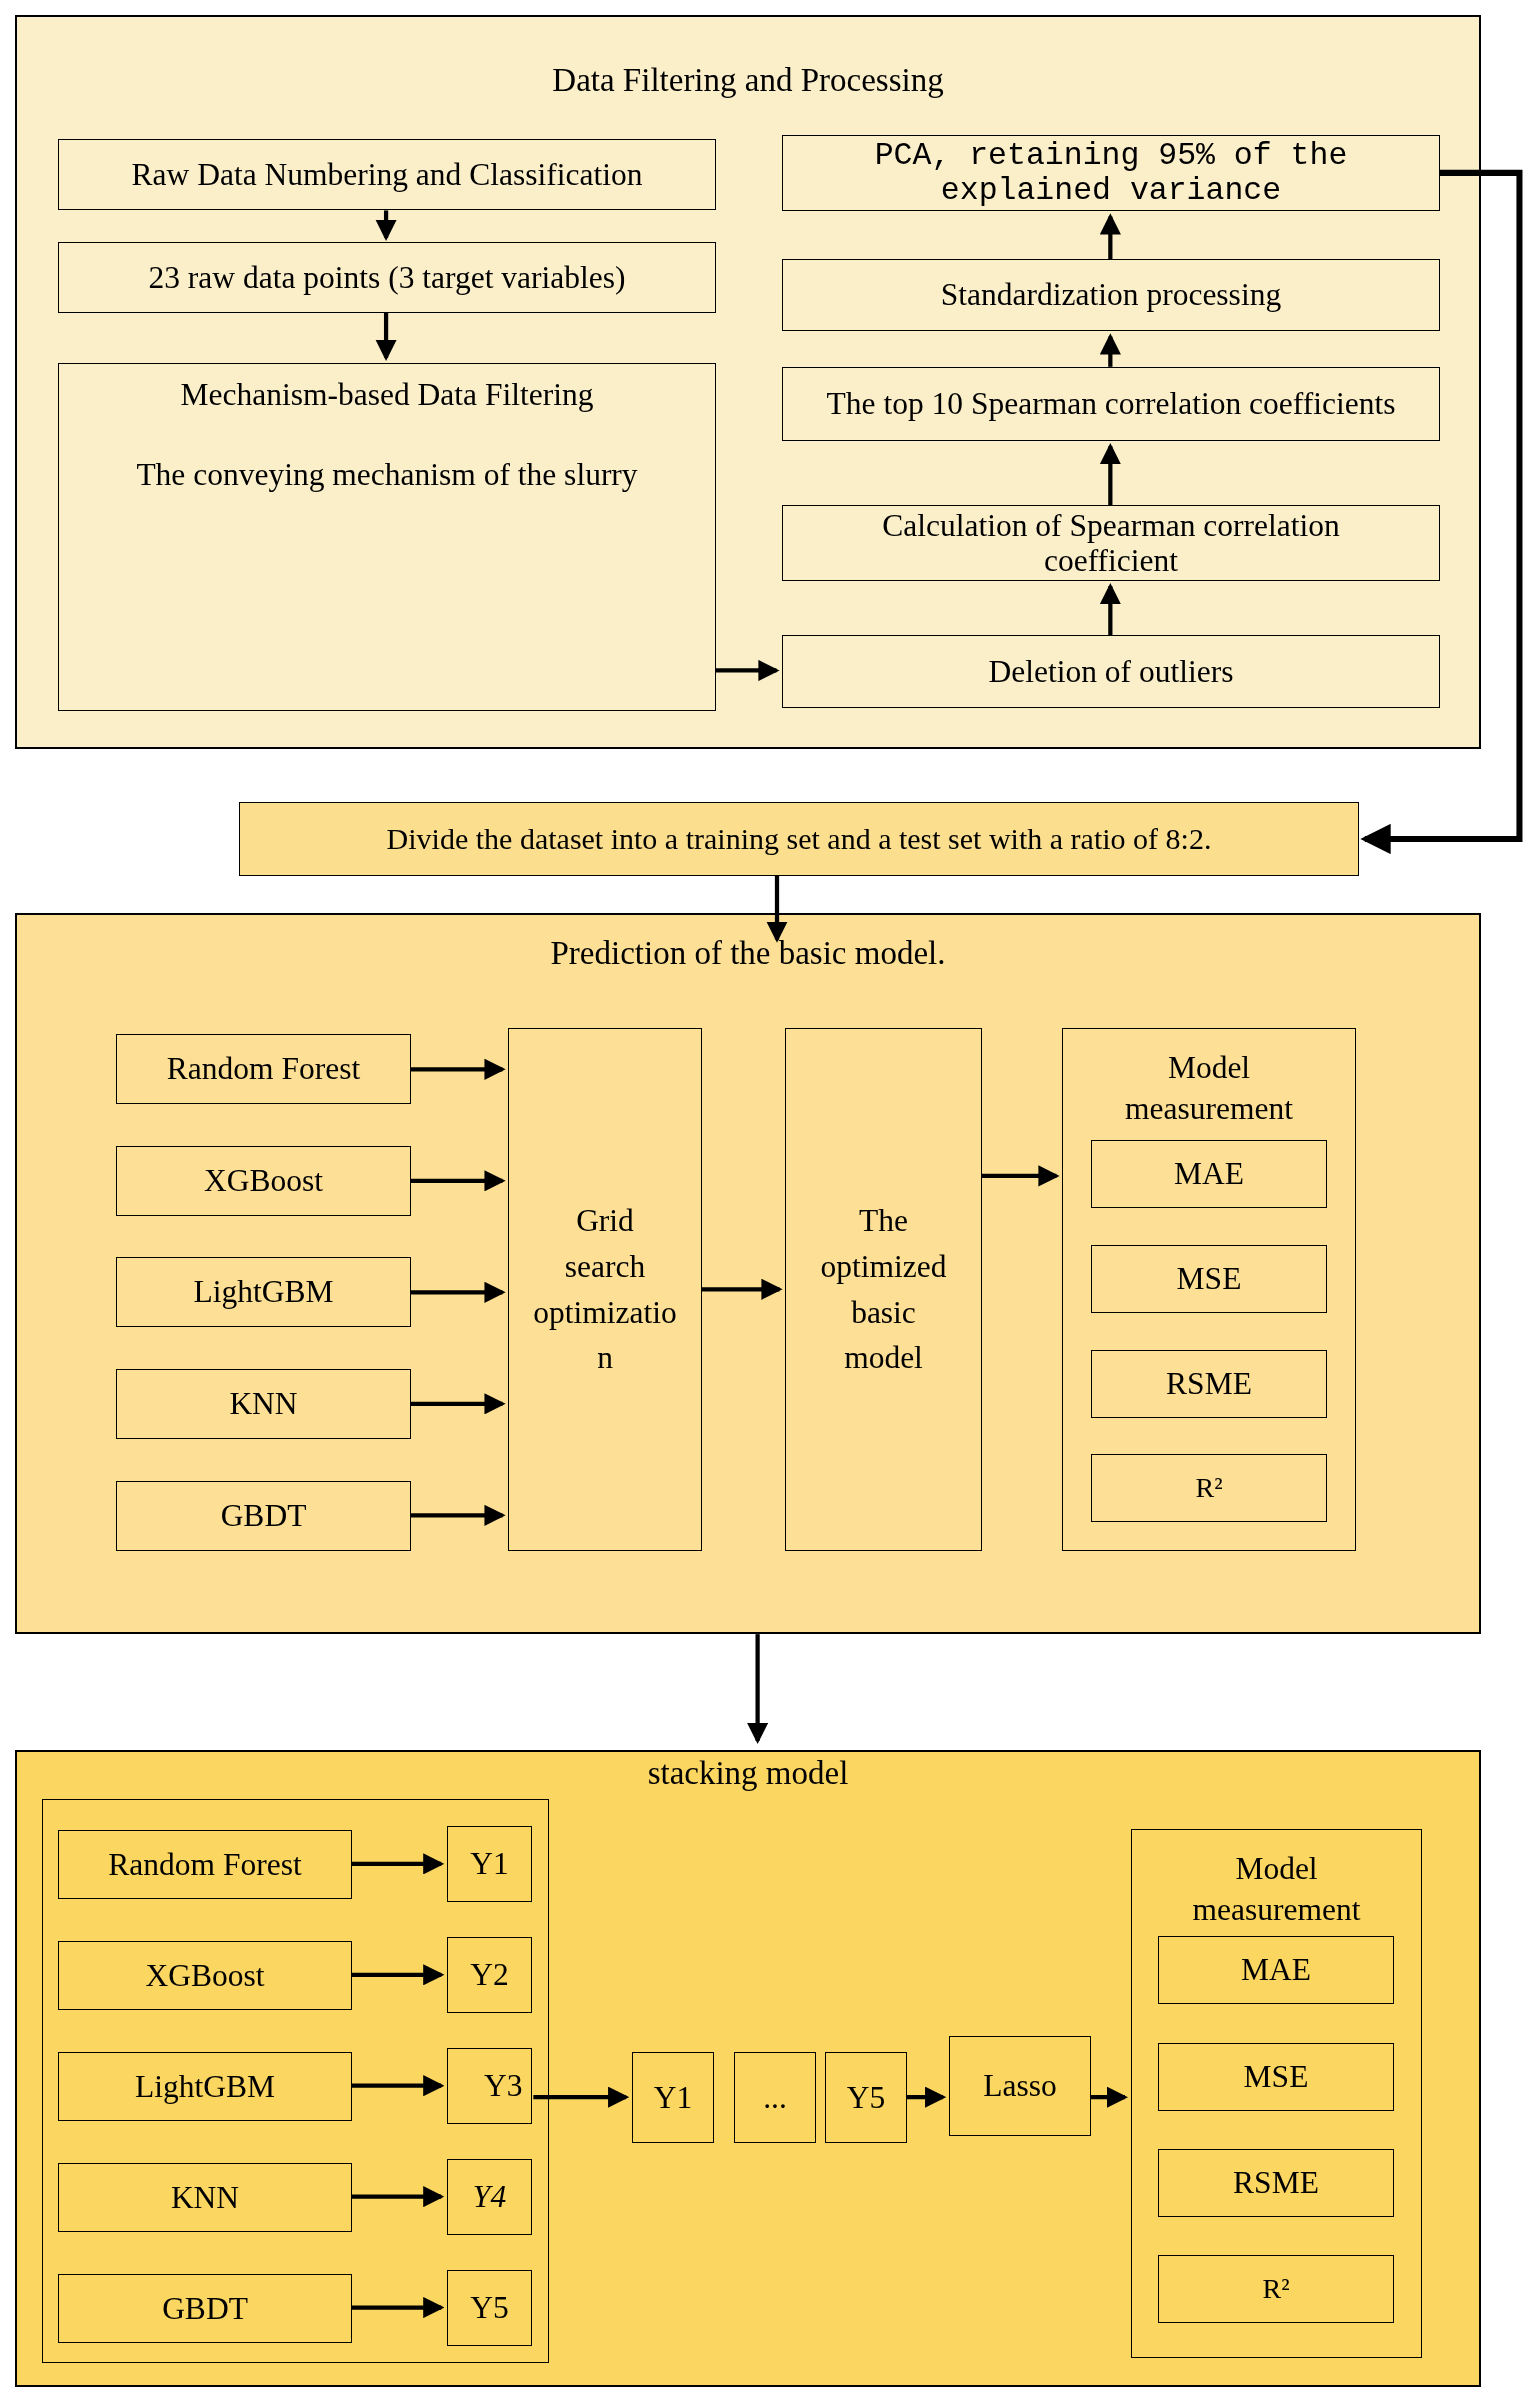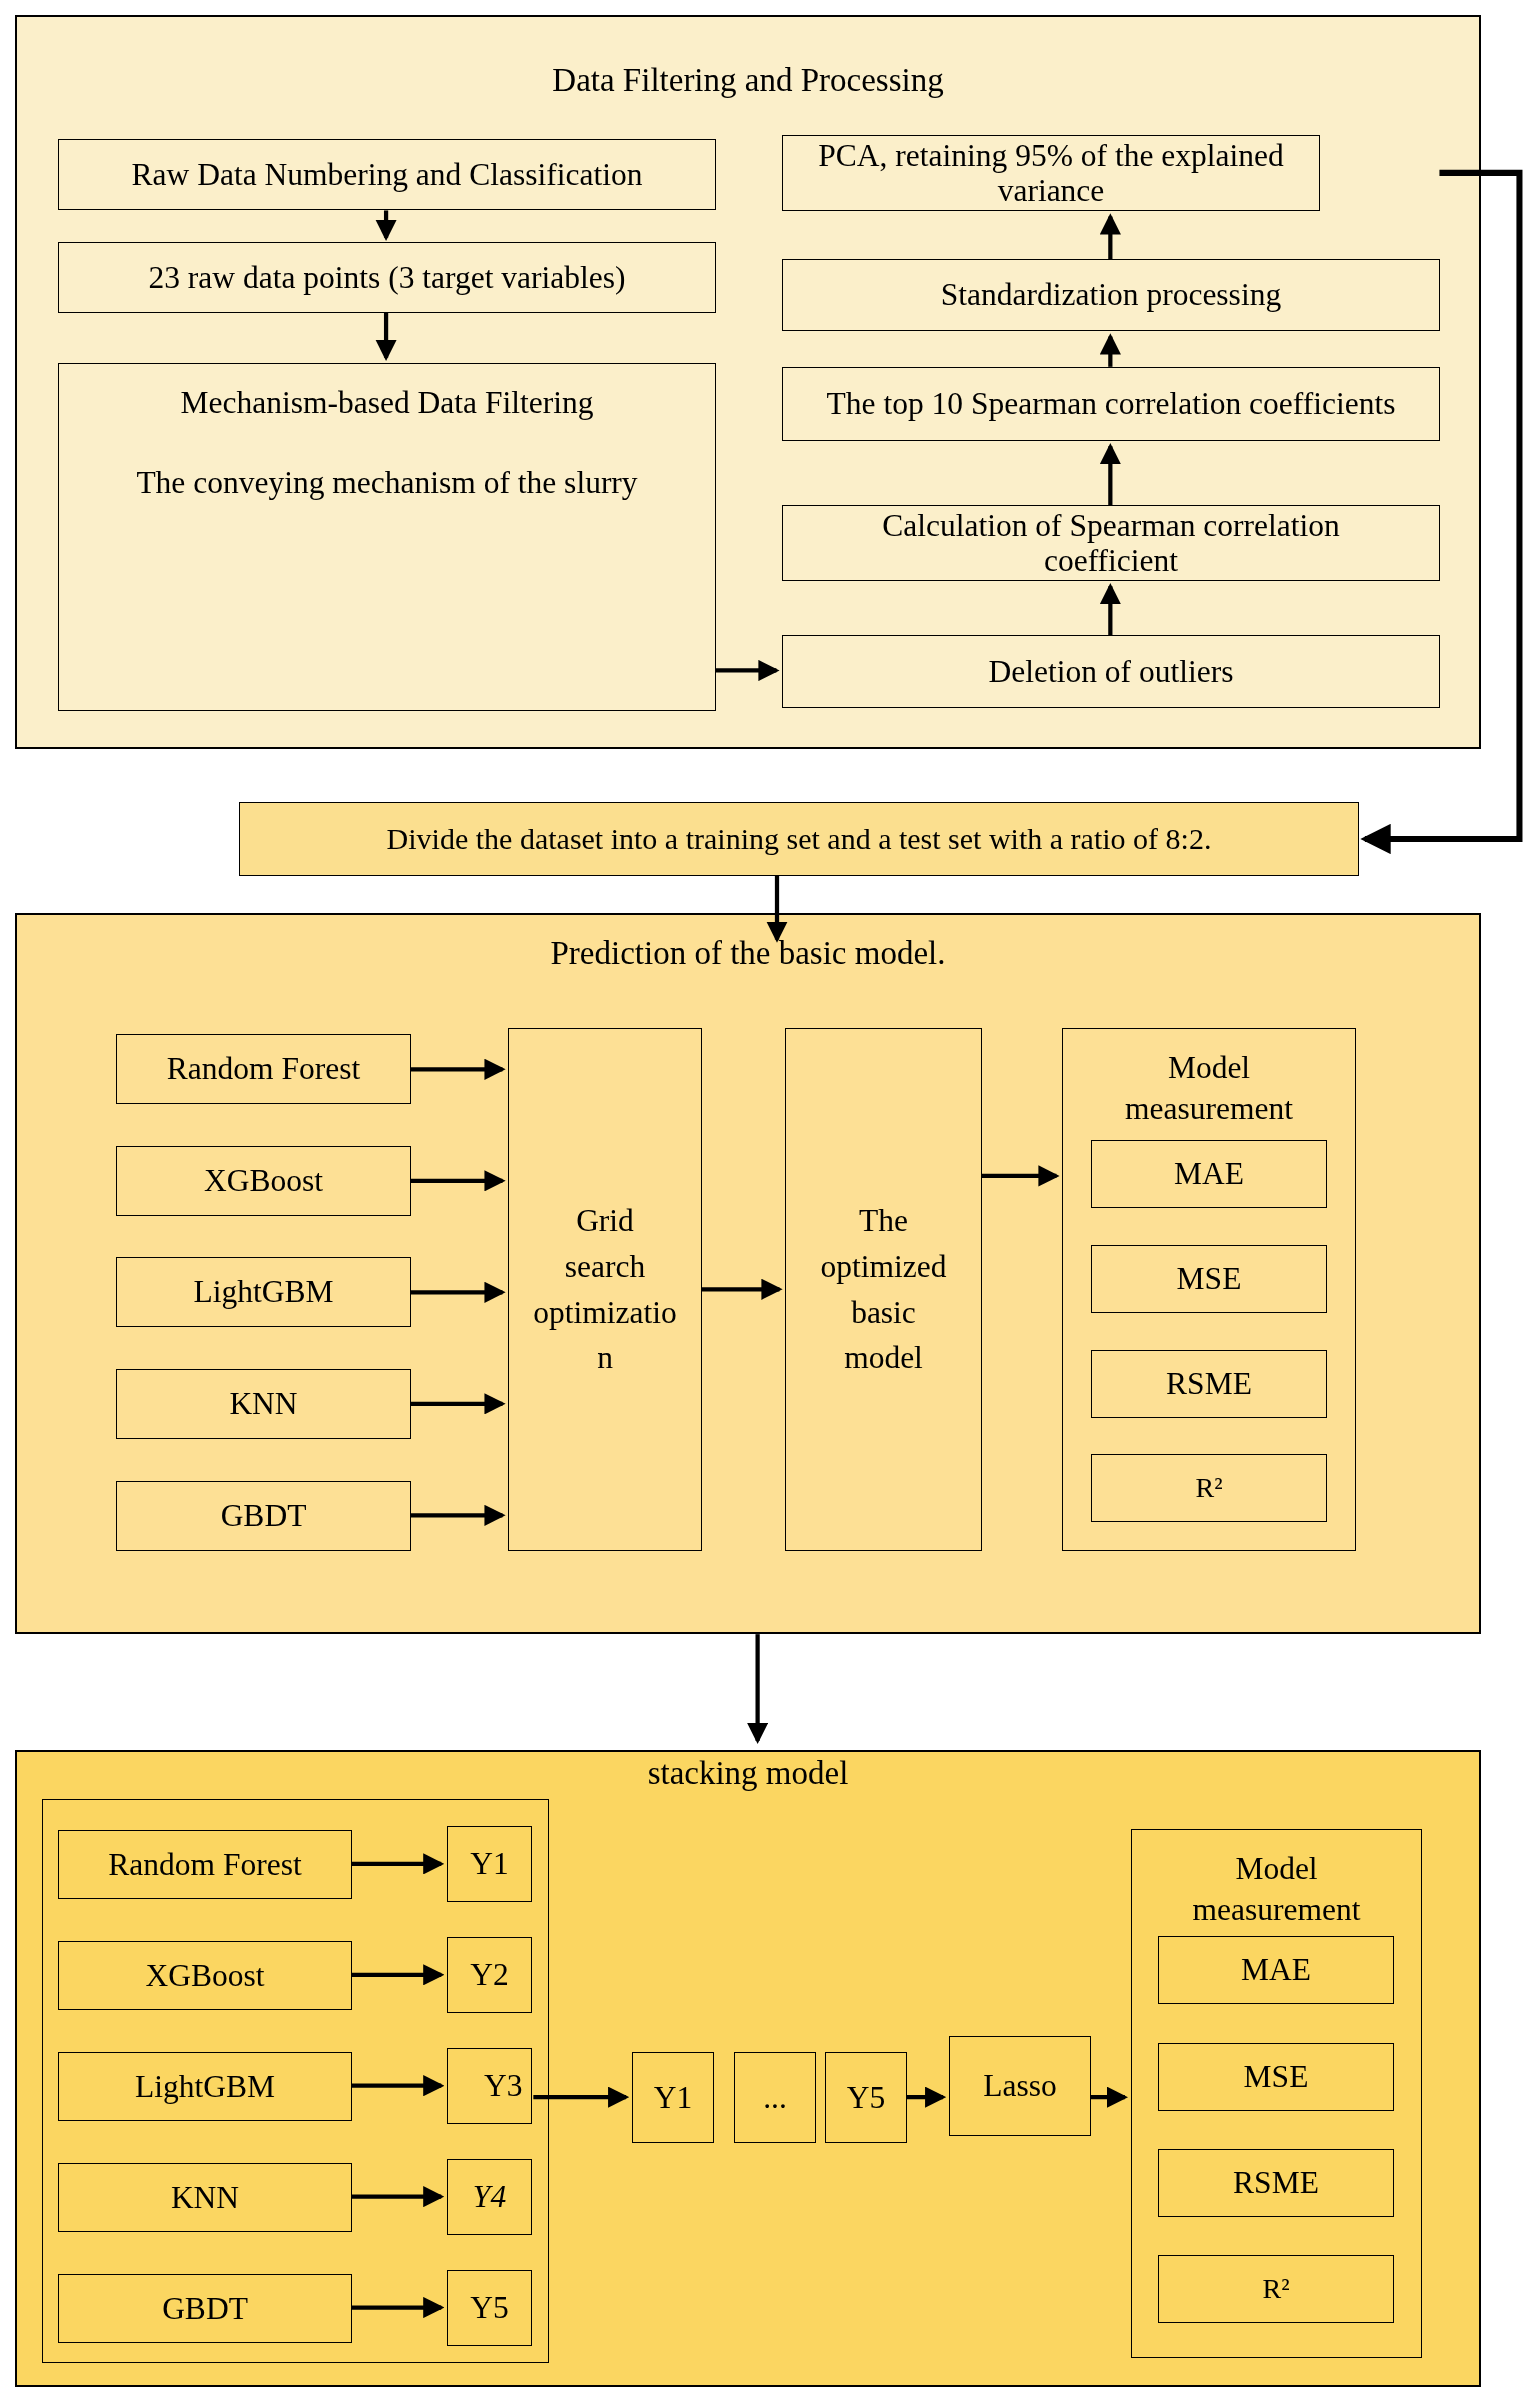--- a/index.html
+++ b/index.html
@@ -15,21 +15,21 @@
   .t3{left:15px;top:1755px;width:1466px;}
   .box{position:absolute;border:1.8px solid #000;box-sizing:border-box;
        display:flex;align-items:center;justify-content:center;text-align:center;
        font-size:31.5px;line-height:1.12;padding:2.4px 8.5px;}
   .cream{background:#FBEFCA;}
   .goldL{background:#FDE095;}
   .goldD{background:#FBD661;}
   .goldDiv{background:#FBDF8F;}
   .wrapnarrow{max-width:582px;}
   .mechbox{flex-direction:column;justify-content:flex-start;align-items:center;
-           padding-top:21px;gap:28px;}
+           padding-top:13px;gap:28px;}
   .mech-title{margin-bottom:17px;}
   .stack-lines{flex-direction:column;line-height:1.45;padding:6px;}
   .mm{flex-direction:column;justify-content:flex-start;padding-top:19.4px;line-height:1.3;}
   .arrows{position:absolute;left:0;top:0;z-index:6;pointer-events:none;}
   .lineblock span{display:block;}
 </style>
 </head>
 <body>
 
 <div class="page">
@@ -39,21 +39,21 @@
 
   <div class="box cream" style="left:58px;top:139px;width:658px;height:71px;">Raw Data Numbering and Classification</div>
 
   <div class="box cream" style="left:58px;top:242px;width:658px;height:71px;">23 raw data points (3 target variables)</div>
 
   <div class="box cream mechbox" style="left:58px;top:363px;width:658px;height:348px;">
     <div class="mech-title">Mechanism-based Data Filtering</div>
     <div class="wrapnarrow">The conveying mechanism of the slurry</div>
   </div>
 
-  <div class="box cream" style="left:782px;top:135px;width:538px;height:76px;">
+  <div class="box cream" style="left:782px;top:135px;width:658px;height:76px;font-family:Liberation Mono, monospace;">
     <div class="wrapnarrow">PCA, retaining 95% of the explained variance</div>
   </div>
   <div class="box cream" style="left:782px;top:259px;width:658px;height:72px;">Standardization processing</div>
   <div class="box cream" style="left:782px;top:367px;width:658px;height:74px;">
     <div class="wrapnarrow">The top 10 Spearman correlation coefficients</div>
   </div>
   <div class="box cream" style="left:782px;top:505px;width:658px;height:76px;">
     <div class="wrapnarrow">Calculation of Spearman correlation coefficient</div>
   </div>
   <div class="box cream" style="left:782px;top:635px;width:658px;height:73px;">Deletion of outliers</div>

